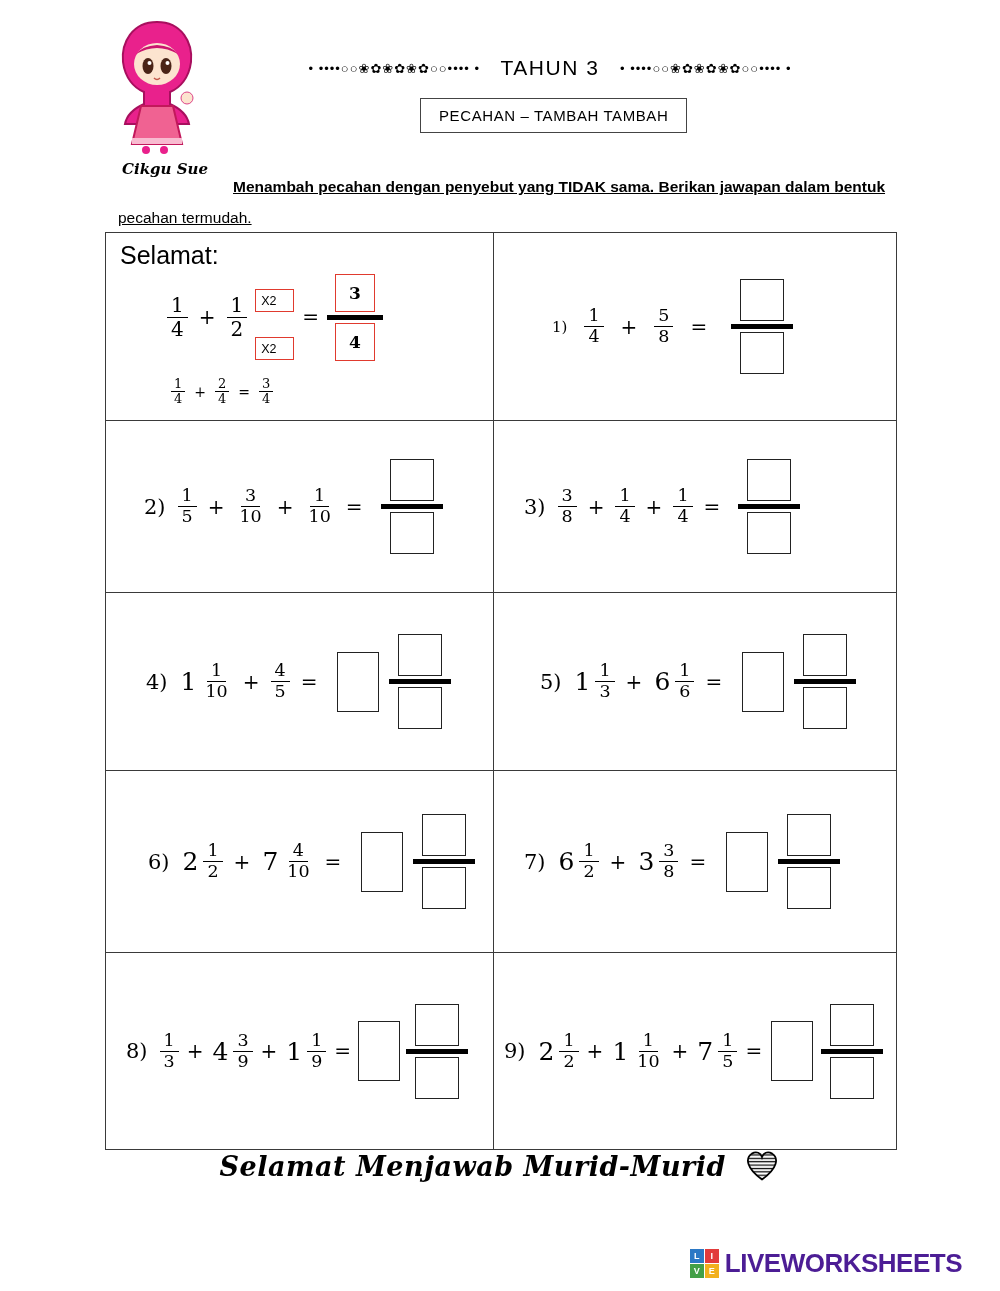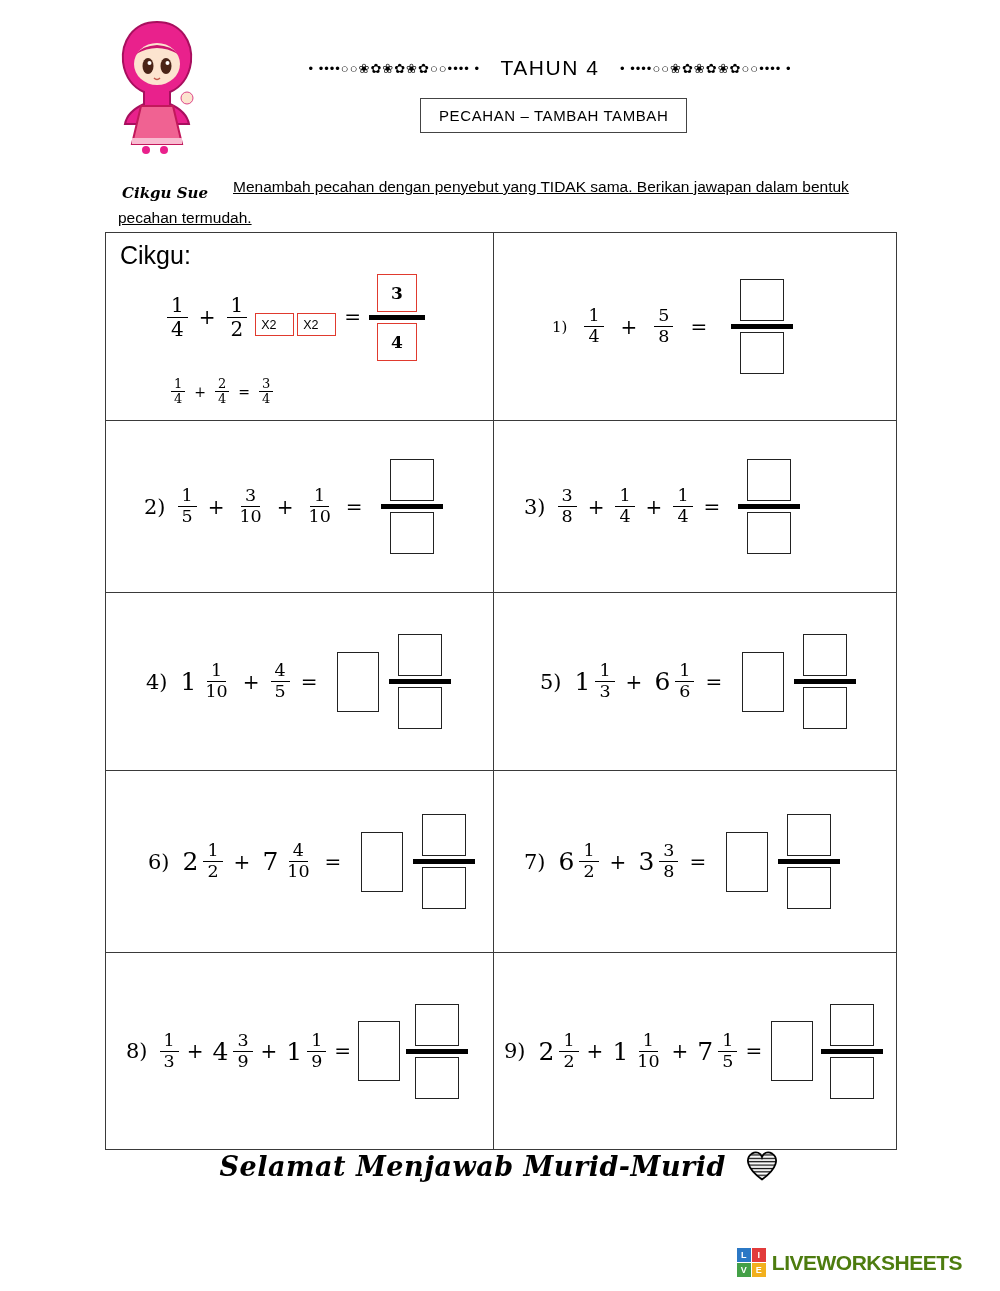--- a/index.html
+++ b/index.html
@@ -1,26 +1,26 @@
 <!DOCTYPE html>
 <html><head>
 <meta charset="utf-8">
 <style>
   *{margin:0;padding:0;box-sizing:border-box;}
   html,body{background:#fff;}
   body{width:1000px;height:1291px;position:relative;font-family:"Liberation Sans",sans-serif;color:#000;overflow:hidden;}
 
   
   .mascot{position:absolute;left:112px;top:16px;width:90px;height:142px;}
-  .teacher{position:absolute;left:122px;top:160px;font-family:"DejaVu Serif",serif;font-style:italic;font-weight:bold;font-size:15px;margin-top:24px;}
+  .teacher{position:absolute;left:122px;top:160px;font-family:"DejaVu Serif",serif;font-style:italic;font-weight:bold;font-size:15px;}
   .deco-row{position:absolute;left:205px;top:56px;width:690px;text-align:center;font-size:13px;letter-spacing:1px;white-space:nowrap;}
   .deco-row .tahun{font-size:21px;letter-spacing:1.5px;padding:0 16px;vertical-align:-2px;}
   .subtitle-box{position:absolute;left:420px;top:98px;border:1.2px solid #444;padding:8px 18px;font-size:15px;letter-spacing:.6px;white-space:nowrap;}
   .instructions{position:absolute;left:118px;top:176px;width:775px;font-size:15.5px;line-height:22px;}
-  .instructions .l1{text-indent:115px;text-decoration:underline;}
+  .instructions .l1{text-indent:115px;text-decoration:underline;font-weight:bold;}
   .instructions .l2{text-decoration:underline;display:inline-block;margin-top:9px;}
 
   
   .grid{position:absolute;left:105px;top:232px;display:grid;grid-template-columns:388px 402px;grid-template-rows:188px 172px 178px 182px 196px;border:1.2px solid #3a3a3a;background:#fff;}
   .cell{border-right:1.2px solid #3a3a3a;border-bottom:1.2px solid #3a3a3a;display:flex;align-items:center;overflow:hidden;}
   .cell:nth-child(2n){border-right:none;}
   .cell:nth-child(n+9){border-bottom:none;}
 
   
   .frac{display:inline-flex;flex-direction:column;align-items:center;vertical-align:middle;font-family:"DejaVu Serif",serif;font-size:17.5px;line-height:1.12;margin:0 3px;}
@@ -43,21 +43,21 @@
   .ansfrac{display:inline-flex;flex-direction:column;align-items:center;margin-left:10px;}
   .abox{width:44px;height:42px;border:1.6px solid #222;background:#fff;}
   .abar{width:62px;height:5px;background:#000;margin:3px 0;}
   .wbox{width:42px;height:60px;border:1.6px solid #222;margin-left:12px;background:#fff;}
 
   
   .excell{flex-direction:column;align-items:flex-start;justify-content:flex-start;}
   .contoh{font-size:25px;margin:8px 0 0 14px;}
   .exline1{display:flex;align-items:center;margin:4px 0 0 58px;}
   .exline2{display:flex;align-items:center;margin:16px 0 0 62px;}
-  .multcol{display:inline-flex;flex-direction:row;gap:3px;margin-left:5px;margin-top:15px;}
+  .multcol{display:inline-flex;flex-direction:column;gap:25px;margin-left:5px;margin-top:15px;}
   .multbox{width:39px;height:23px;border:1.5px solid #e03a2e;font-size:12.5px;display:flex;align-items:center;padding-left:5px;}
   .exans{display:inline-flex;flex-direction:column;align-items:center;}
   .rbox{width:40px;height:38px;border:1.6px solid #e03a2e;display:flex;align-items:center;justify-content:center;font-family:"DejaVu Serif",serif;font-size:17px;font-weight:bold;}
   .exbar{width:56px;height:4.5px;}
 
   
   .p1{padding-left:58px;}
   .p2{padding-left:38px;}
   .p3{padding-left:30px;}
   .p4{padding-left:40px;}
@@ -68,21 +68,21 @@
   .p9{padding-left:10px;}
   .prob{display:flex;align-items:center;width:100%;}
 
   
   .closing{position:absolute;left:0;top:1150px;width:100%;text-align:center;}
   .closing .msg{font-family:"DejaVu Serif",serif;font-style:italic;font-weight:bold;font-size:27px;letter-spacing:.5px;vertical-align:middle;}
   .closing svg{vertical-align:middle;margin-left:14px;}
   .brand{position:absolute;right:38px;top:1248px;display:flex;align-items:center;gap:6px;}
   .lw-logo{display:grid;grid-template-columns:14px 14px;grid-template-rows:14px 14px;gap:1px;}
   .lw-logo .sq{display:flex;align-items:center;justify-content:center;color:#fff;font-size:9px;font-weight:bold;}
-  .brand .brand-text{font-size:21px;font-weight:800;color:#4d7c0f;letter-spacing:-.5px;}
+  .brand .brand-text{font-size:26px;font-weight:800;color:#4c1d95;letter-spacing:-.5px;}
 </style>
 </head>
 <body>
 
 <div class="page">
 
   <div class="mascot">
     <svg width="90" height="142" viewBox="0 0 90 142">
       <path d="M45 6 C 20 6 9 27 11 46 C 13 62 22 72 32 76 L 32 88 C 23 92 15 98 13 108 L 77 108 C 75 98 67 92 58 88 L 58 76 C 68 72 77 62 79 46 C 81 27 70 6 45 6 Z" fill="#e9218c" stroke="#a80f5e" stroke-width="2"></path>
       <ellipse cx="45" cy="48" rx="23" ry="21" fill="#fce4cf"></ellipse>
@@ -96,36 +96,36 @@
       <rect x="20" y="122" width="50" height="6" fill="#f8bbd0"></rect>
       <circle cx="75" cy="82" r="6" fill="#fce4cf" stroke="#d48" stroke-width="1"></circle>
       <circle cx="34" cy="134" r="4" fill="#e9218c"></circle>
       <circle cx="52" cy="134" r="4" fill="#e9218c"></circle>
     </svg>
   </div>
   <div class="teacher">Cikgu Sue</div>
 
   <div class="deco-row">
     <span>•  ••••○○❀✿❀✿❀✿○○••••  •</span>
-    <span class="tahun">TAHUN 4</span>
+    <span class="tahun">TAHUN 3</span>
     <span>•  ••••○○❀✿❀✿❀✿○○••••  •</span>
   </div>
   <div class="subtitle-box">
     <span>PECAHAN – TAMBAH TAMBAH</span>
   </div>
 
   <div class="instructions">
     <div class="l1">Menambah pecahan dengan penyebut yang TIDAK sama. Berikan jawapan dalam bentuk</div>
     <div><span class="l2">pecahan termudah.</span></div>
   </div>
 
   <div class="grid">
 
     <div class="cell excell">
-      <div class="contoh">Cikgu:</div>
+      <div class="contoh">Selamat:</div>
       <div class="exline1">
         <span class="frac exfrac">
             <span class="n">1</span>
             <span class="d">4</span>
           </span>
         <span class="op">+</span>
         <span class="frac exfrac">
             <span class="n">1</span>
             <span class="d">2</span>
           </span>

